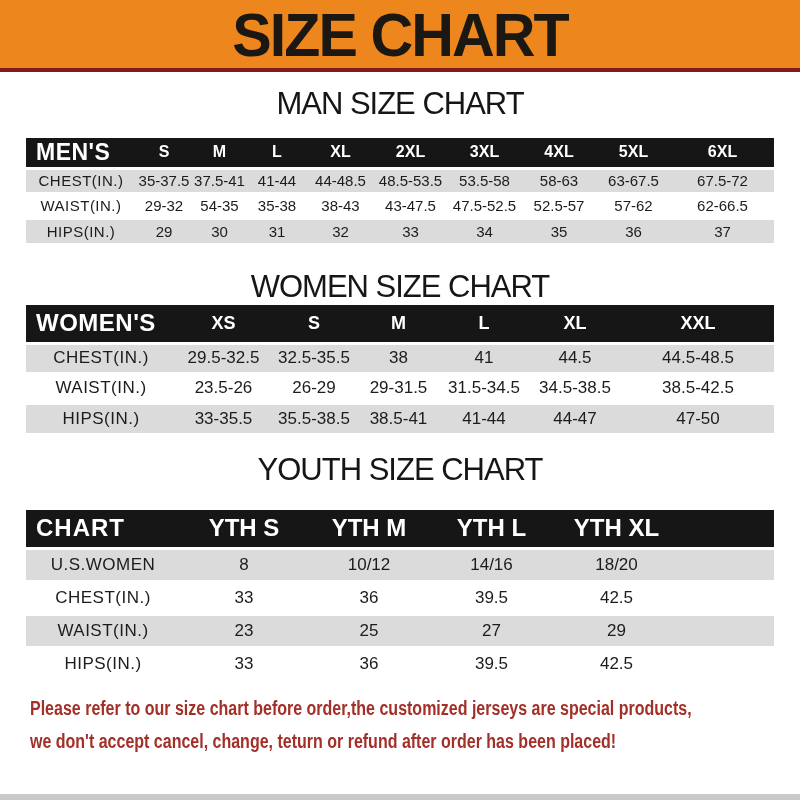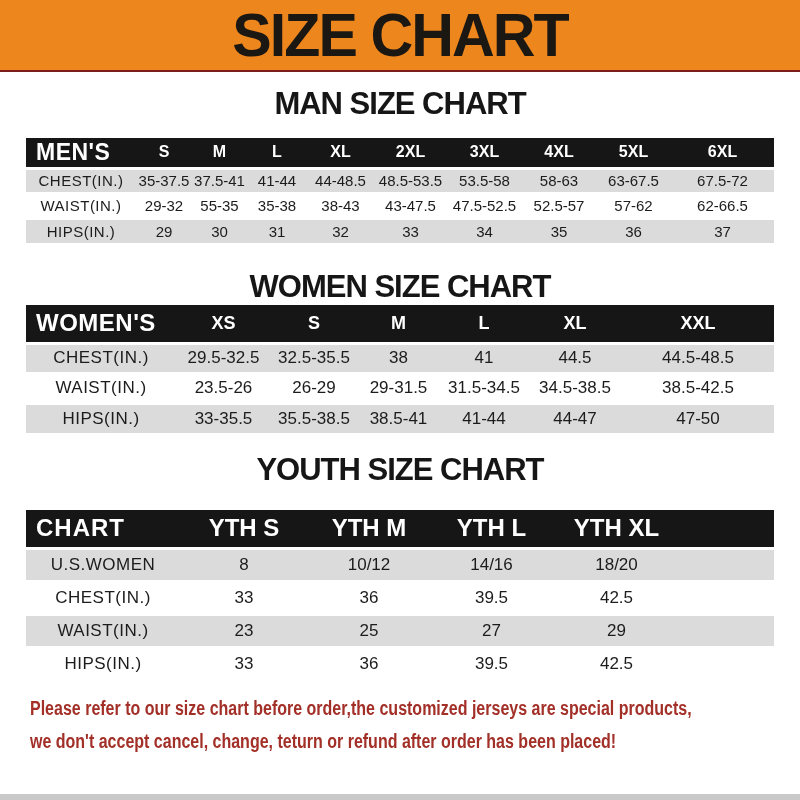--- a/index.html
+++ b/index.html
@@ -6,35 +6,35 @@
   html,body { width:800px; height:800px; }
   body {
     background:#ffffff;
     font-family:"Liberation Sans", sans-serif;
     overflow:hidden;
   }
   .banner {
     height:72px;
     background:var(--banner_bg,#ED861D);
     text-align:center;
-    border-bottom:2px solid #7f1d1d;
+    border-bottom:4px solid #7f1d1d;
   }
   .banner-text {
     display:inline-block;
     font-size:61px;
     font-weight:bold;
     color:#1b1713;
     letter-spacing:-2px;
     line-height:70px;
     transform:scaleX(0.97);
   }
   .sec-heading {
     text-align:center;
     font-size:31px;
-    font-weight:bold;
+    font-weight:normal;
     color:var(--heading_text,#161616);
     letter-spacing:-1px;
     line-height:36px;
   }
   .h-man   { margin-top:14px; }
   .h-women { margin-top:26px; }
   .h-youth { margin-top:19px; }
   .tablewrap { width:748px; margin:0 auto; }
   .tw-men   { margin-top:16px; }
   .tw-women { }
@@ -135,21 +135,21 @@
           <td>44-48.5</td>
           <td>48.5-53.5</td>
           <td>53.5-58</td>
           <td>58-63</td>
           <td>63-67.5</td>
           <td>67.5-72</td>
         </tr>
         <tr>
           <td class="rlabel">WAIST(IN.)</td>
           <td>29-32</td>
-          <td>55-35</td>
+          <td>54-35</td>
           <td>35-38</td>
           <td>38-43</td>
           <td>43-47.5</td>
           <td>47.5-52.5</td>
           <td>52.5-57</td>
           <td>57-62</td>
           <td>62-66.5</td>
         </tr>
         <tr>
           <td class="rlabel">HIPS(IN.)</td>

